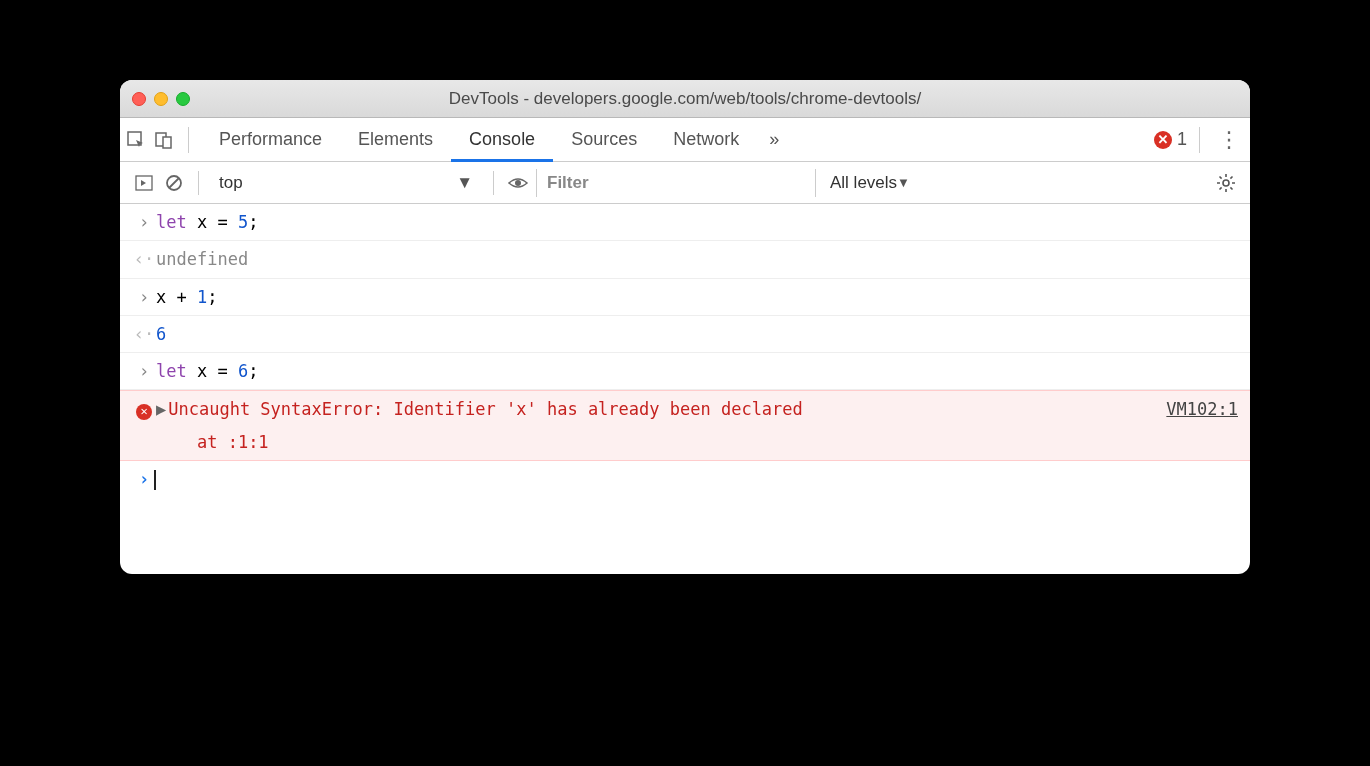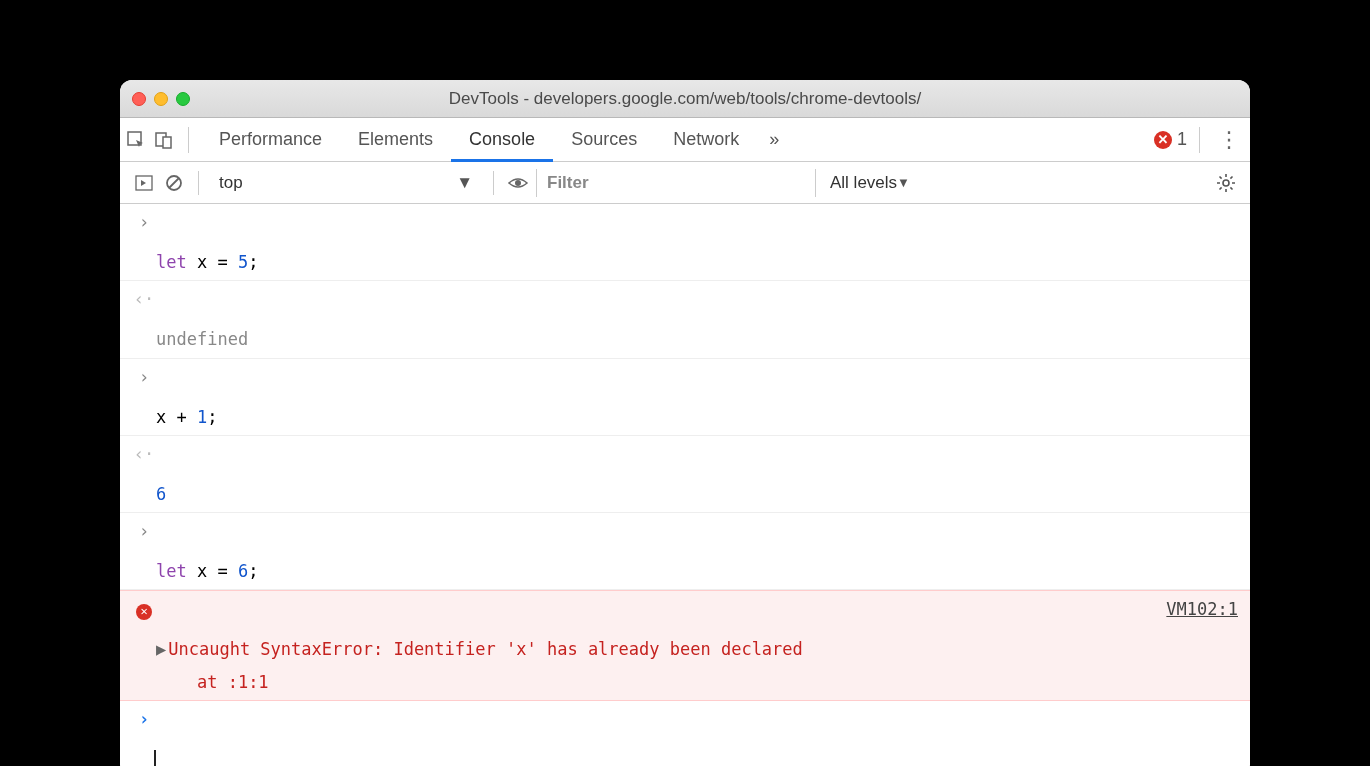--- a/index.html
+++ b/index.html
@@ -128,21 +128,21 @@
       display: flex;
       border-bottom: 1px solid #eee;
       padding: 2px 12px;
     }
     .row .gutter {
       width: 24px;
       flex-shrink: 0;
       color: #888;
       text-align: center;
     }
-    .row .content { flex: 1; white-space: pre; margin-top: 40px; }
+    .row .content { flex: 1; white-space: pre; }
     .row.result .gutter { color: #bbb; }
     .row.result .content { color: #888; }
     .row.error {
       background: #fdf0f0;
       border-top: 1px solid #fcc;
       border-bottom: 1px solid #fcc;
     }
     .row.error .content { color: #c5221f; }
     .row.error .link a {
       color: #444;

